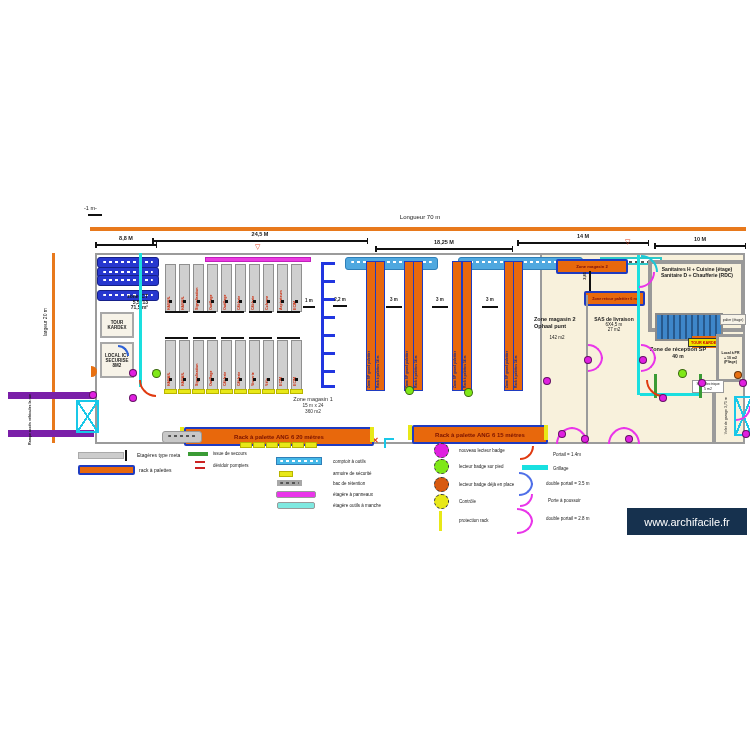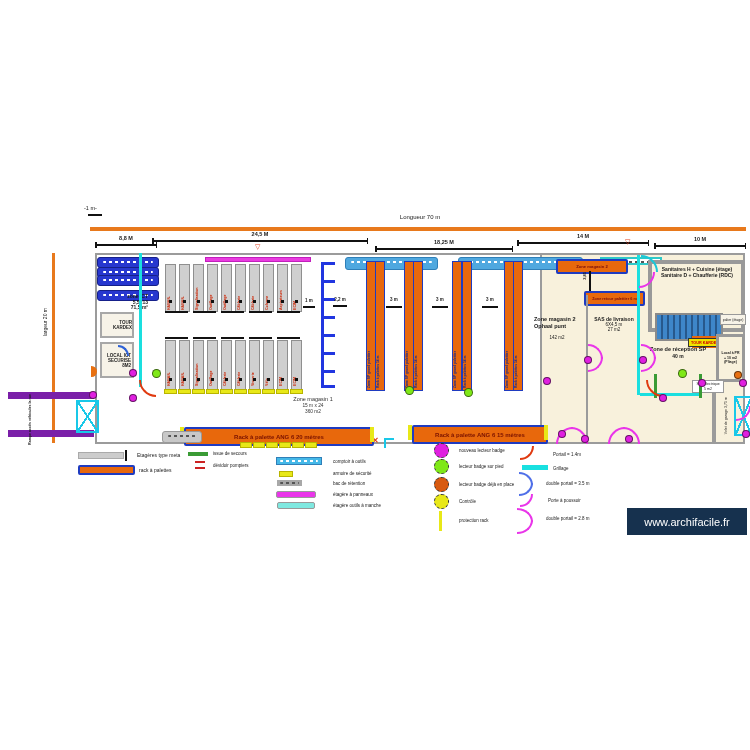--- a/index.html
+++ b/index.html
@@ -1,19 +1,19 @@
 <!DOCTYPE html>
 <html><head>
 <meta charset="utf-8">
 <style>
   html,body{margin:0;padding:0;background:#fff;}
   #canvas{position:relative;width:750px;height:750px;background:#fff;overflow:hidden;
           font-family:"Liberation Sans", sans-serif;color:#1a1a1a;}
   .abs{position:absolute;box-sizing:border-box;}
-  .ctr{display:flex;align-items:center;justify-content:center;text-align:right;}
+  .ctr{display:flex;align-items:center;justify-content:center;text-align:center;}
   .vt{writing-mode:vertical-rl;transform:rotate(180deg);white-space:nowrap;}
   .dim{position:absolute;background:#111;height:2px;}
   .dim::before,.dim::after{content:"";position:absolute;top:-2px;width:1.5px;height:6px;background:#111;}
   .dim::before{left:0}.dim::after{right:0}
   .dimlbl{position:absolute;font-size:5.5px;font-weight:bold;text-align:center;}
   .wall{position:absolute;background:#9B9B9B;}
   .pill{position:absolute;background:#2737CF;border-radius:3px;border:1px solid #16208a;padding:1px 2px;}
   .dash{height:2px;background:repeating-linear-gradient(90deg,#fff 0 3px,transparent 3px 6px);margin:1.5px 3px;border-radius:1px;}
   .dash.dark{background:repeating-linear-gradient(90deg,#555 0 3px,transparent 3px 6px);}
   .shelf{position:absolute;width:9px;height:46px;background:#CFCFCF;border:1px solid #8f8f8f;overflow:hidden;}

